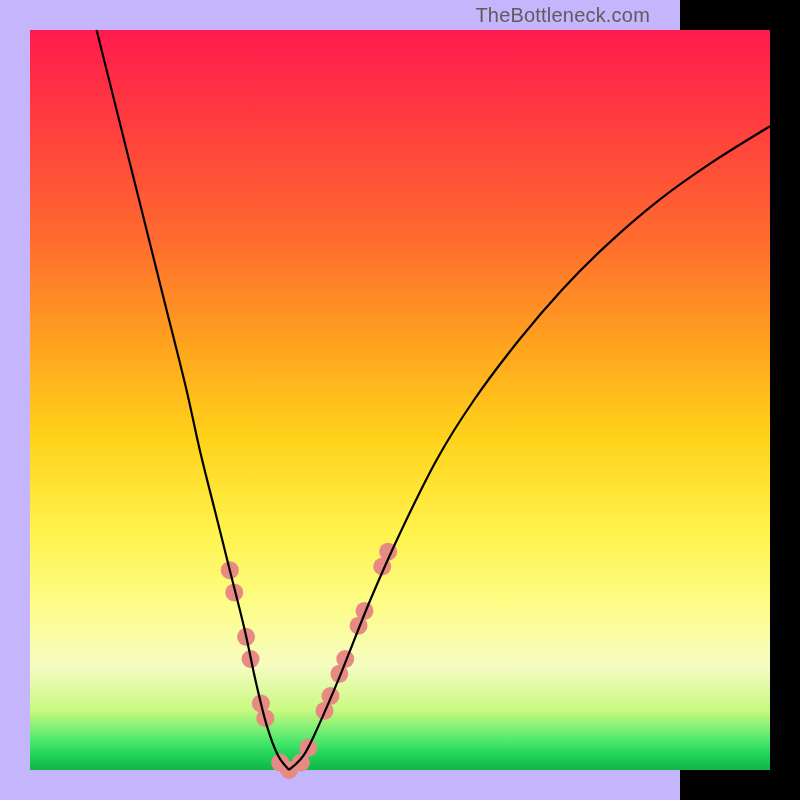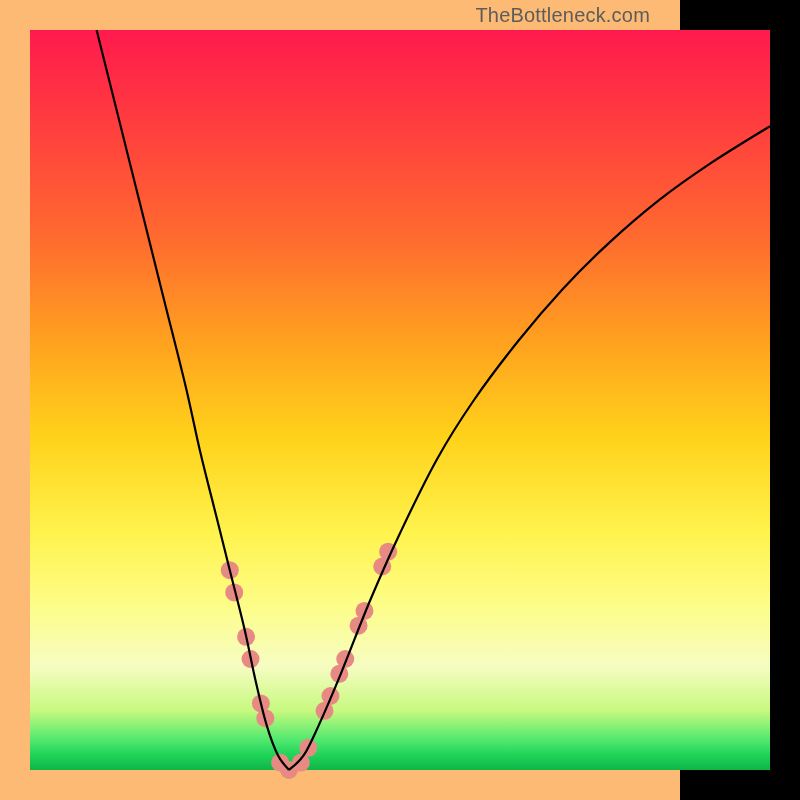--- a/index.html
+++ b/index.html
@@ -8,21 +8,21 @@
     width: 800px;
     height: 800px;
     overflow: hidden;
     background: #000;
     font-family: Arial, Helvetica, sans-serif;
   }
   .frame {
     position: relative;
     width: 680px;
     height: 800px;
-    background: #fdba74;
+    background: #c4b5fd;
   }
   .plot-area {
     position: absolute;
     left: 30px;
     top: 30px;
     width: 740px;
     height: 740px;
     
     background: linear-gradient(
       to bottom,

